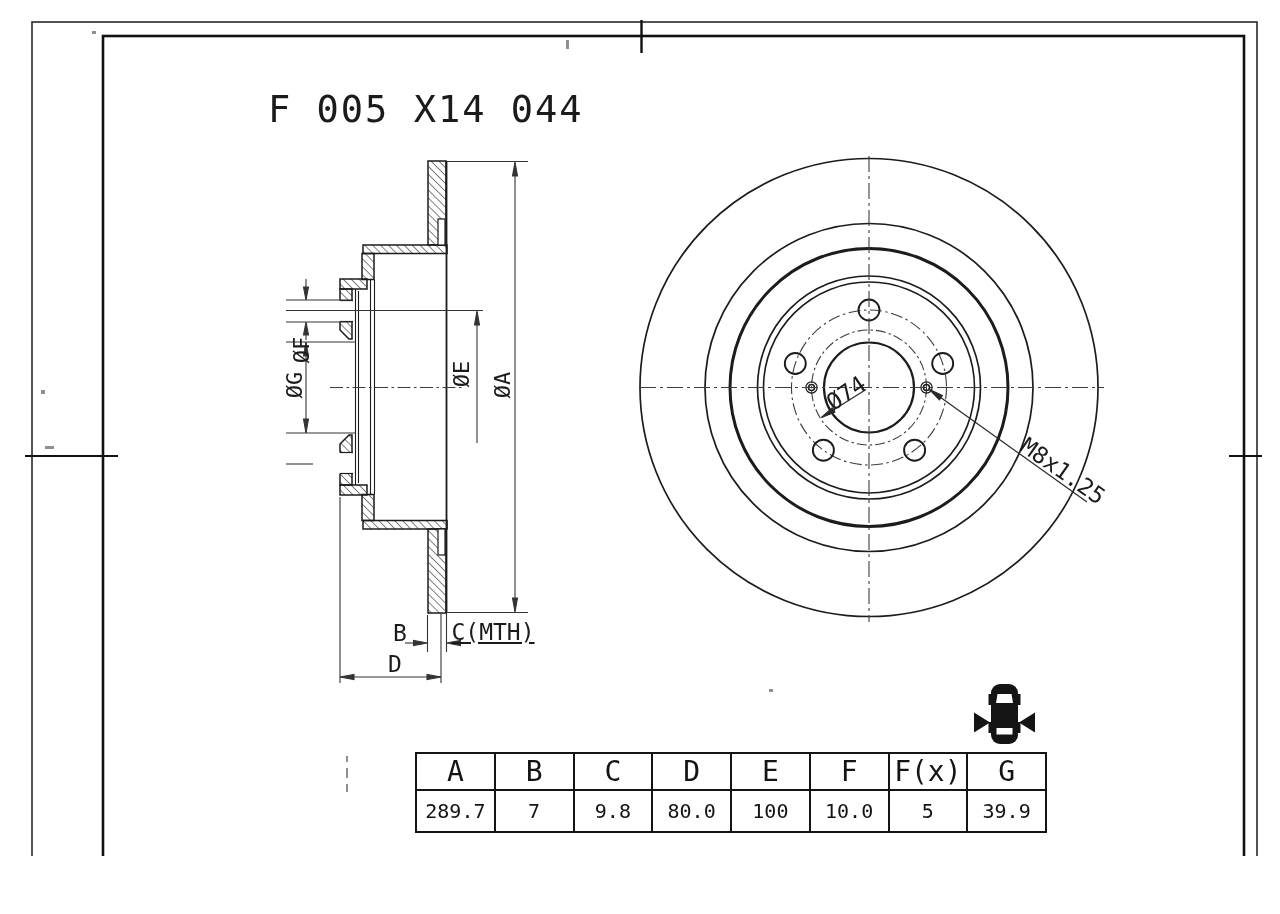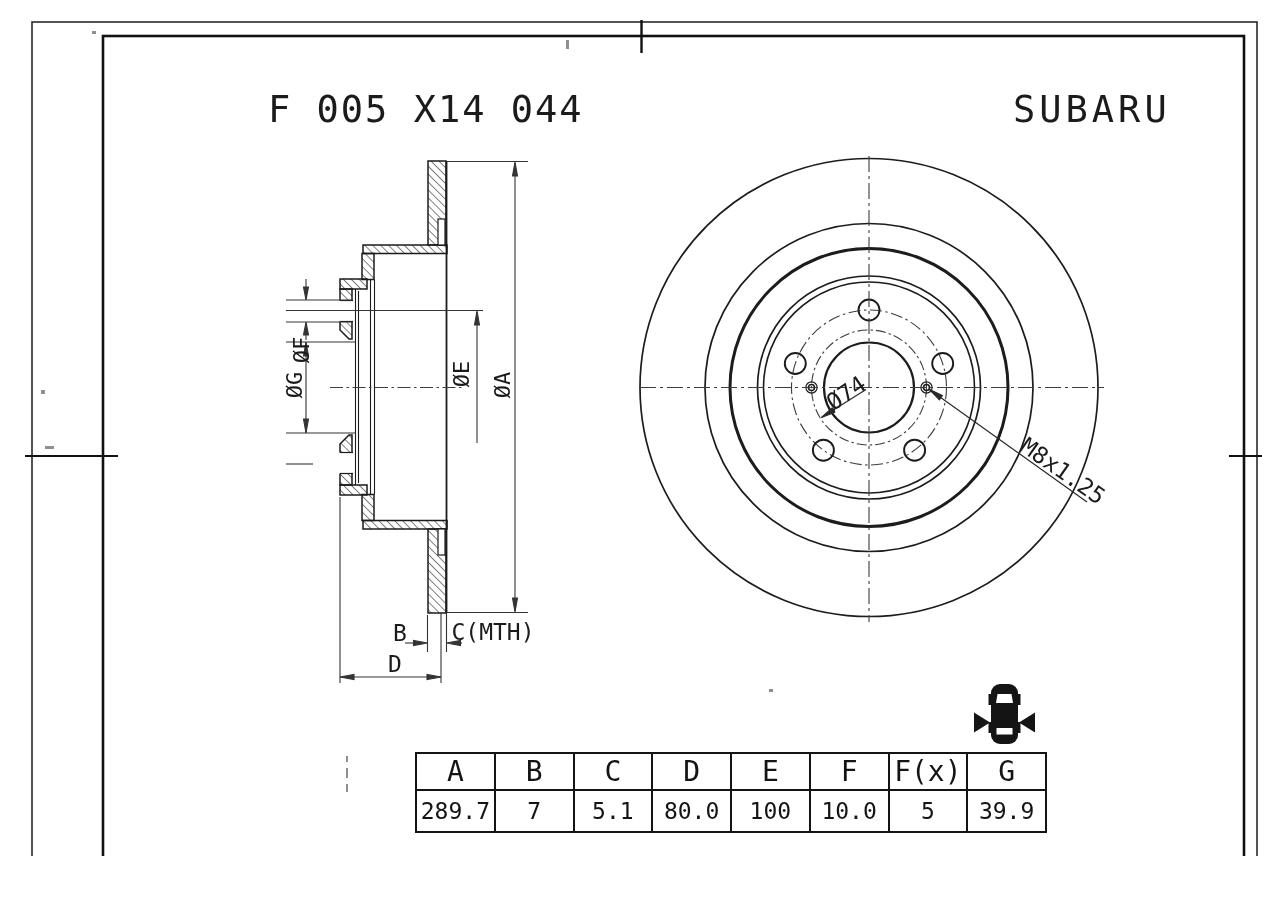--- a/index.html
+++ b/index.html
@@ -12,21 +12,21 @@
   .brand{position:absolute;left:1013px;top:88px;font-size:37px;font-weight:500;letter-spacing:4px;}
   .dim{font-size:22px;font-weight:500;}
   .dim2{font-size:23px;font-weight:500;}
   
   #dimtable{position:absolute;left:415px;top:752px;width:632px;border-collapse:collapse;
             table-layout:fixed;}
   #dimtable td{border:2.4px solid #141414;text-align:center;vertical-align:middle;
                font-family:"DejaVu Sans Mono","Liberation Mono",monospace;color:#141414;
                padding:0;overflow:hidden;}
   #dimtable .hrow td{height:35px;font-size:28px;font-weight:500;}
-  #dimtable .vrow td{height:40px;font-size:23px;font-weight:500;}
+  #dimtable .vrow td{height:40px;font-size:20px;font-weight:500;}
 </style>
 </head>
 <body>
 
 <div id="sheet">
 
 <svg width="1280" height="914" viewBox="0 0 1280 914">
   <defs>
     <pattern id="h" width="5.6" height="5.6" patternUnits="userSpaceOnUse" patternTransform="rotate(-45)">
       <line x1="0" y1="0" x2="0" y2="5.6" stroke="#242424" stroke-width="1.15"></line>
@@ -186,50 +186,49 @@
     <rect x="1226" y="864" width="12" height="3"></rect>
     <rect x="346" y="756" width="2" height="6"></rect>
     <rect x="346" y="768" width="2" height="10"></rect>
     <rect x="346" y="784" width="2" height="8"></rect>
     <rect x="769" y="689" width="4" height="3"></rect>
     <rect x="41" y="390" width="4" height="4"></rect>
   </g>
 </svg>
 
 <div class="pn">F 005 X14 044</div>
-<div class="brand">SUBARU</div>
 
 <div class="lbl rot90 dim" style="left:294px;top:385px;">ØG</div>
 <div class="lbl rot90 dim" style="left:301px;top:350px;">ØF</div>
 <div class="lbl rot90 dim" style="left:461px;top:374px;">ØE</div>
 <div class="lbl rot90 dim" style="left:502px;top:385px;">ØA</div>
 
 <div class="lbl dim2" style="left:400px;top:633px;">B</div>
-<div class="lbl dim2" style="left:493px;top:632px;">C(MTH)</div>
+<div class="lbl dim2" style="left:493px;top:632px;text-decoration:underline;">C(MTH)</div>
 <div class="lbl dim2" style="left:395px;top:664px;">D</div>
 
 <div class="lbl dim2" style="left:846px;top:393px;transform:translate(-50%,-50%) rotate(-34deg);">Ø74</div>
 <div class="lbl dim2" style="left:1063px;top:471px;transform:translate(-50%,-50%) rotate(35deg);">M8x1.25</div>
 
 <table id="dimtable">
   <tbody>
         <tr class="hrow">
     <td>A</td>
     <td>B</td>
     <td>C</td>
     <td>D</td>
     <td>E</td>
     <td>F</td>
     <td>F(x)</td>
     <td>G</td>
   </tr>
   <tr class="vrow">
     <td>289.7</td>
     <td>7</td>
-    <td>5.1</td>
+    <td>9.8</td>
     <td>80.0</td>
     <td>100</td>
     <td>10.0</td>
     <td>5</td>
     <td>39.9</td>
   </tr>
 </tbody>
     </table>
 
 </div>

